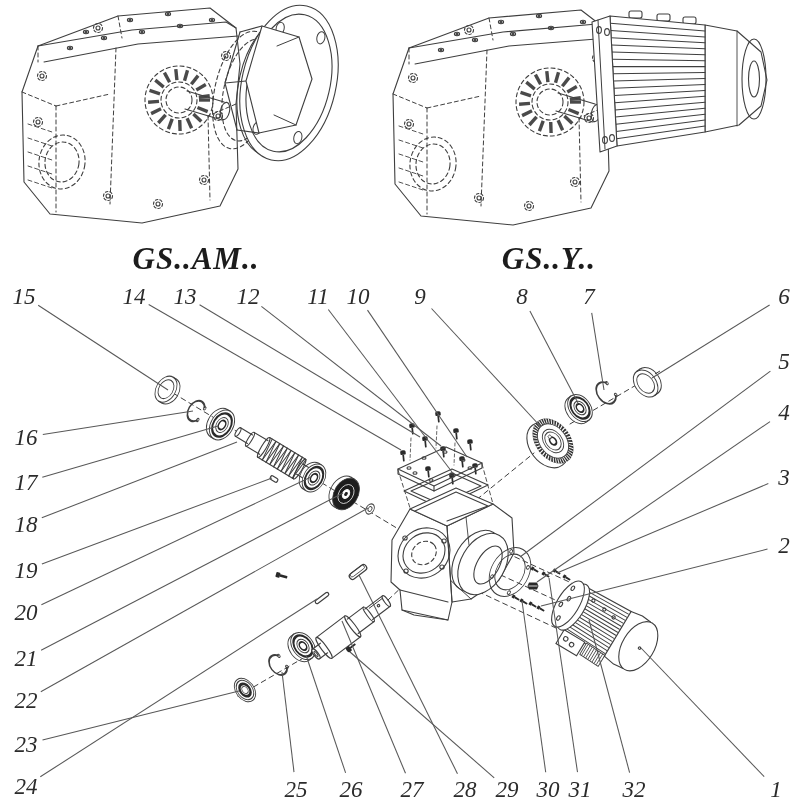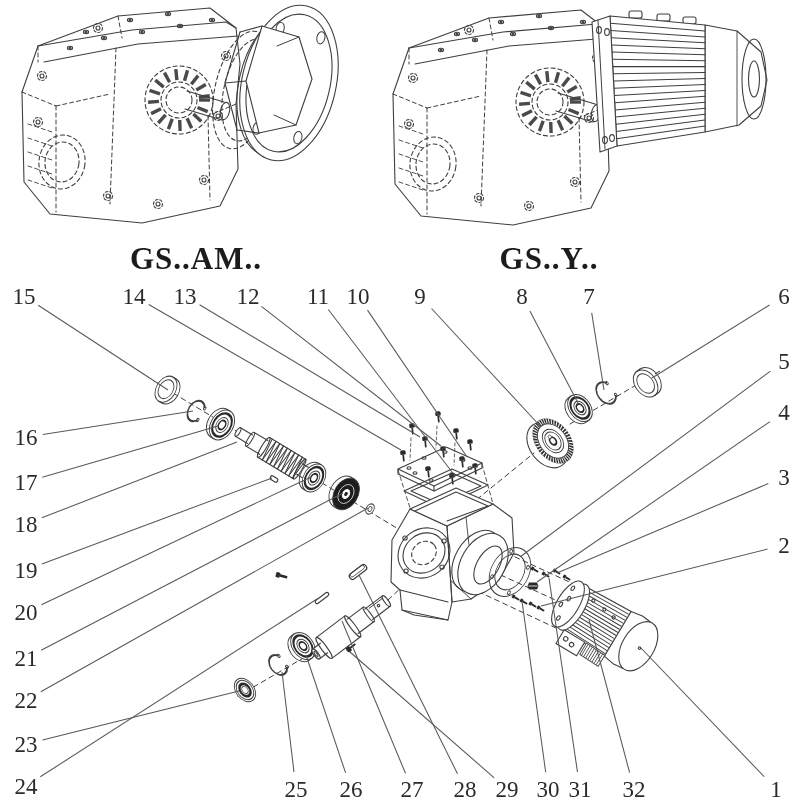--- a/index.html
+++ b/index.html
@@ -1,17 +1,17 @@
 <!DOCTYPE html>
 <html><head>
 <meta charset="utf-8">
 <style>
   html, body { margin: 0; padding: 0; background: #ffffff; }
   .stage { position: relative; width: 800px; height: 800px; overflow: hidden;
-           font-family: "Liberation Serif", serif; }
+           font-family: "Liberation Serif", serif; font-style: italic; }
   svg { display: block; }
   text { user-select: none; }
   #fig .k { fill: none; stroke: #3f3f3f; stroke-width: 1.1;
             stroke-linecap: round; stroke-linejoin: round; }
   #fig .w { fill: #ffffff; stroke: #3f3f3f; stroke-width: 1.1;
             stroke-linecap: round; stroke-linejoin: round; }
 </style>
 </head>
 <body>
 

